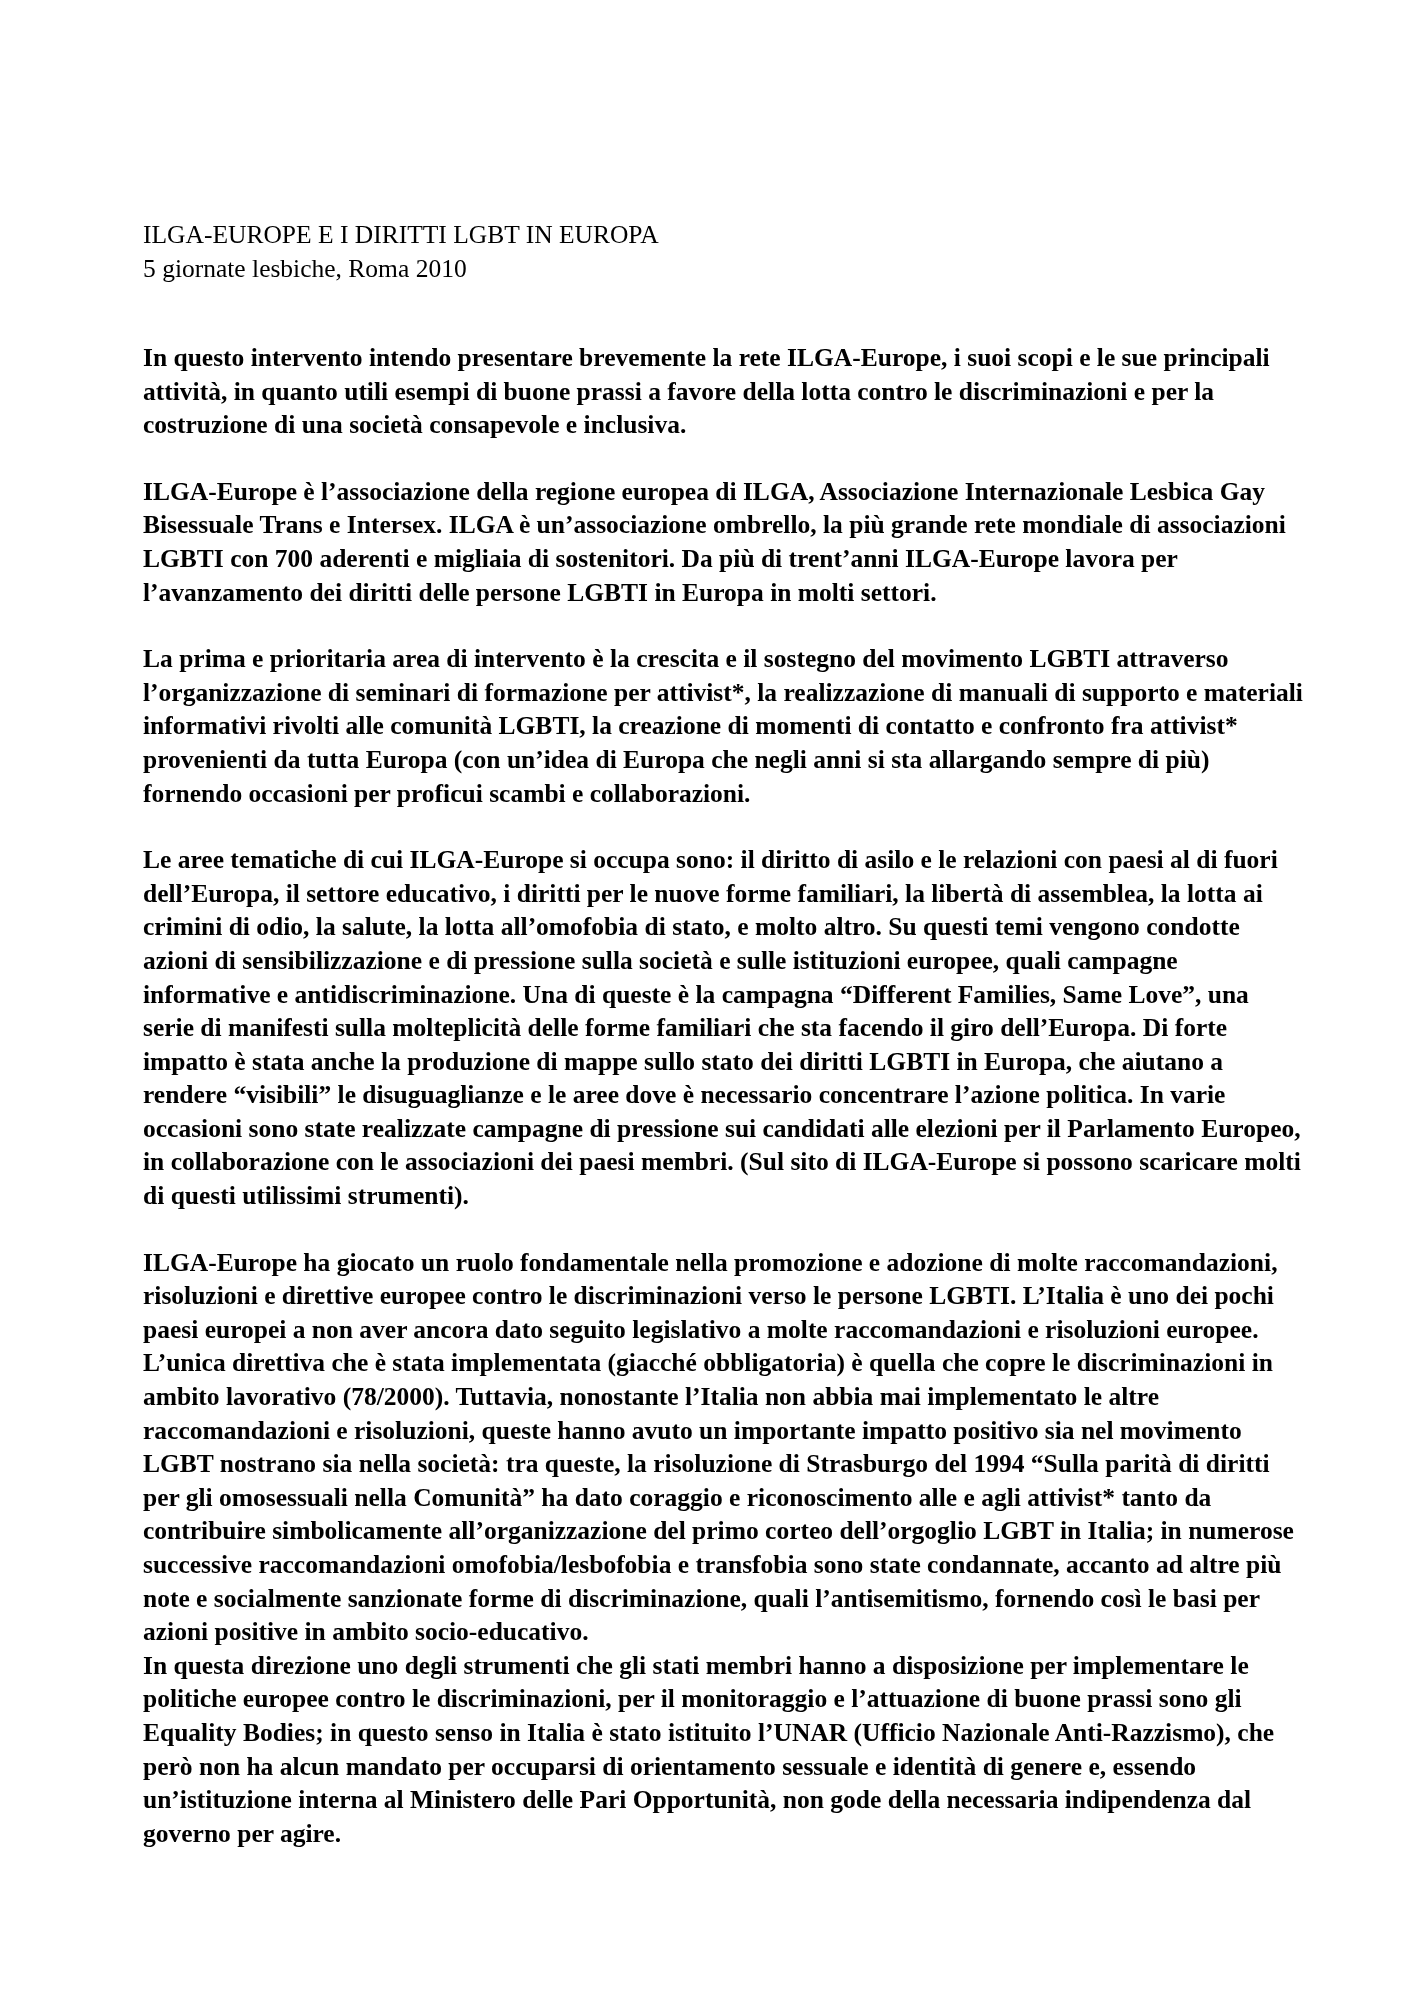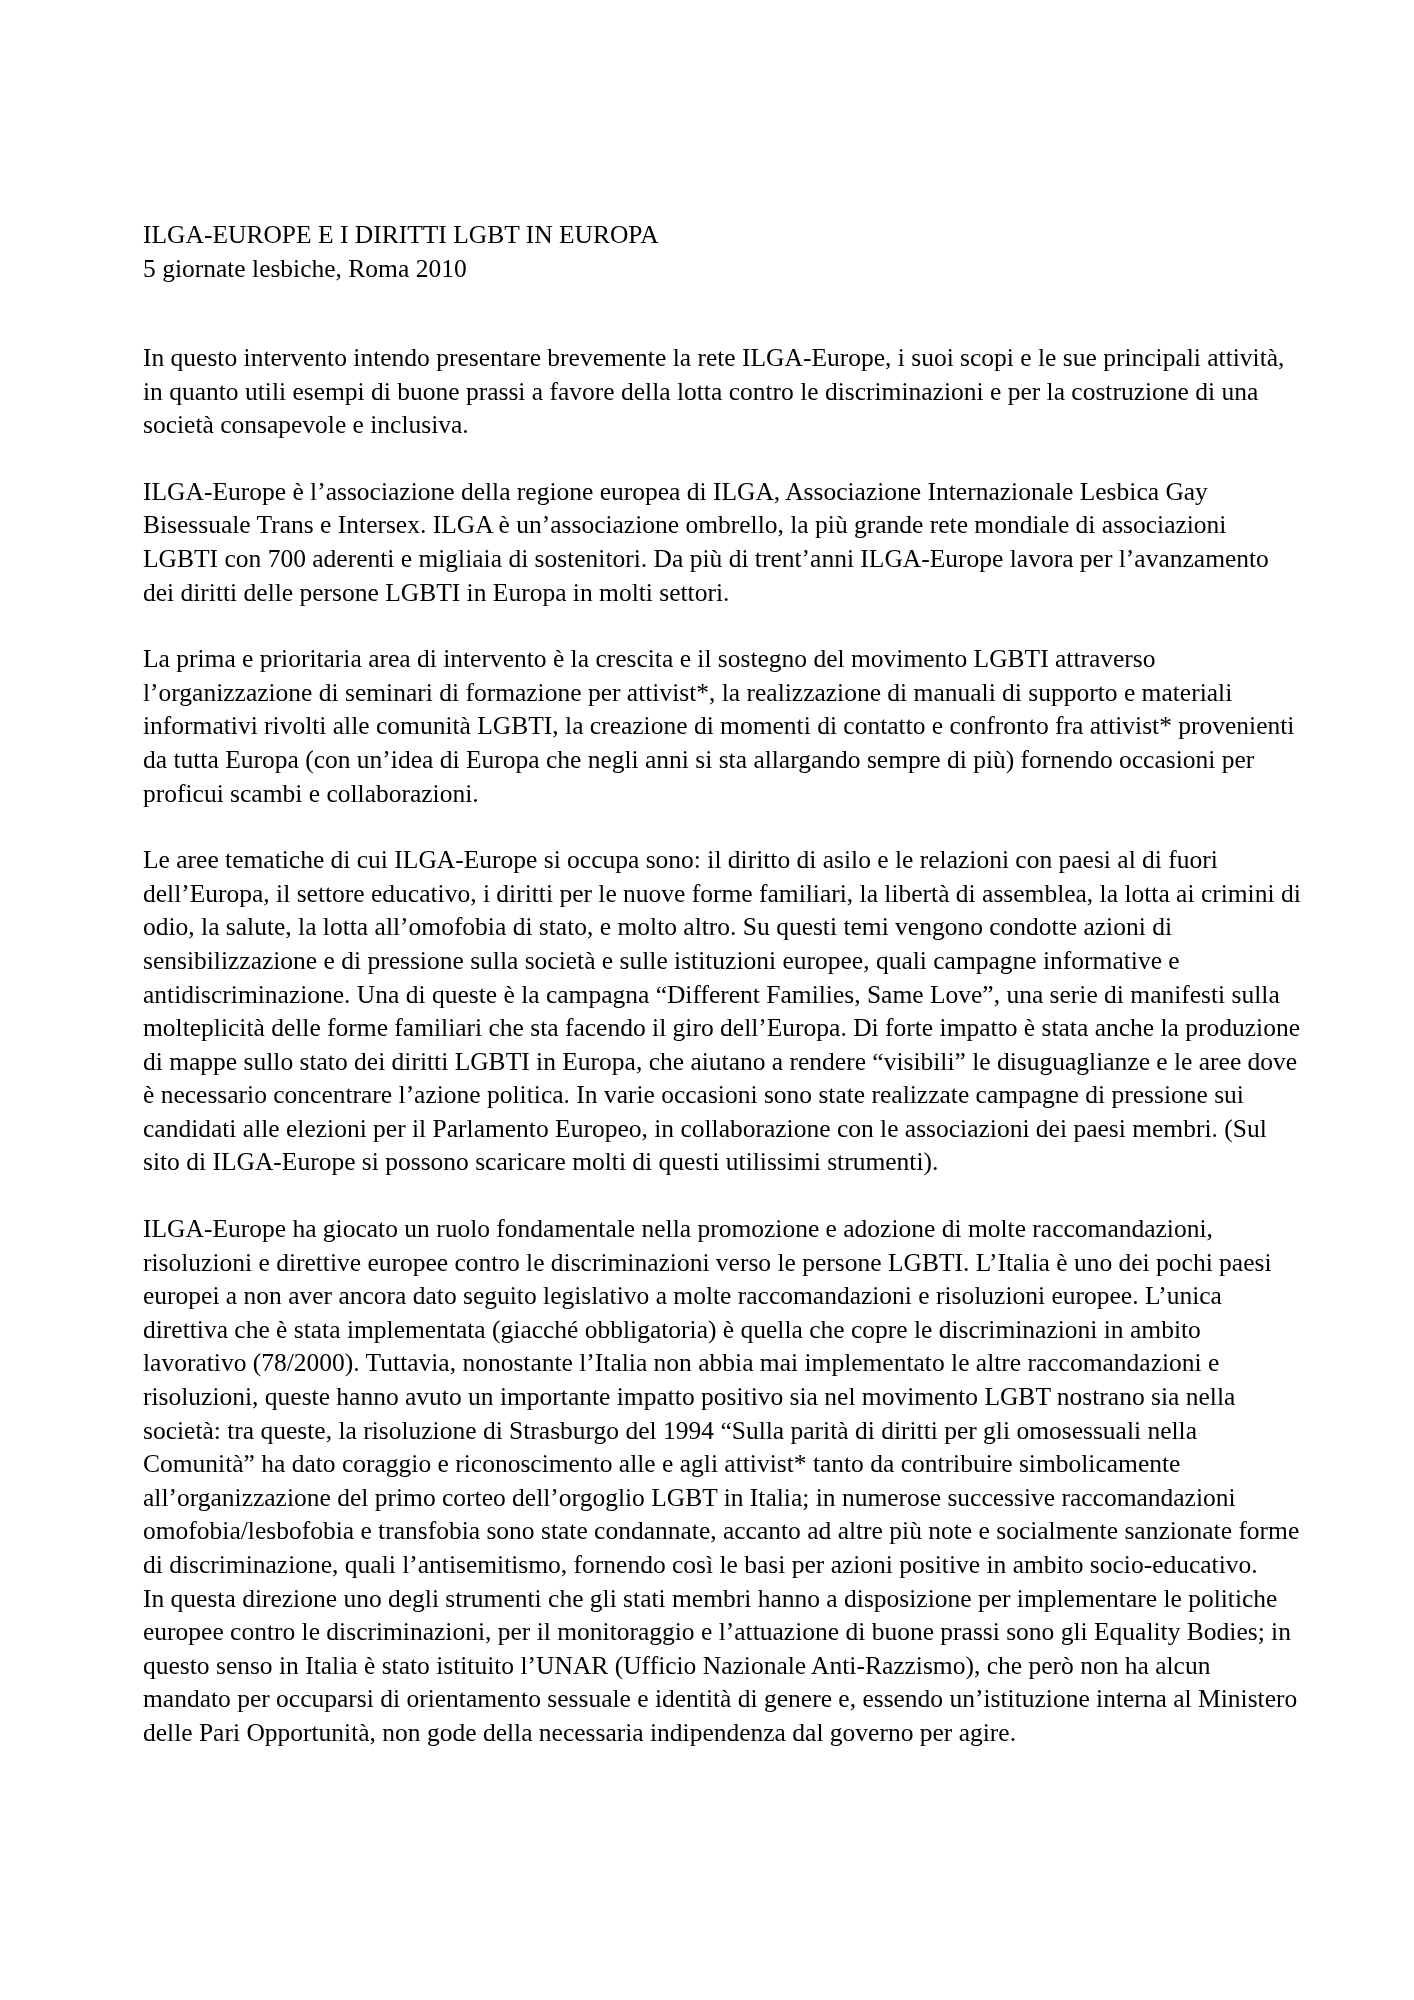--- a/index.html
+++ b/index.html
@@ -39,20 +39,21 @@
   }
   .gap-after-header {
     height: 56px;
   }
   p.para {
     font-size: 25.5px;
     line-height: 33.6px;
     margin: 0 0 33px 0;
     text-align: left;
     hyphens: none;
+    font-weight: bold;
   }
   p.para.tight {
     margin-bottom: 0;
   }
 </style>
 </head>
 <body>
 
 <div class="page">
   <div class="content">

